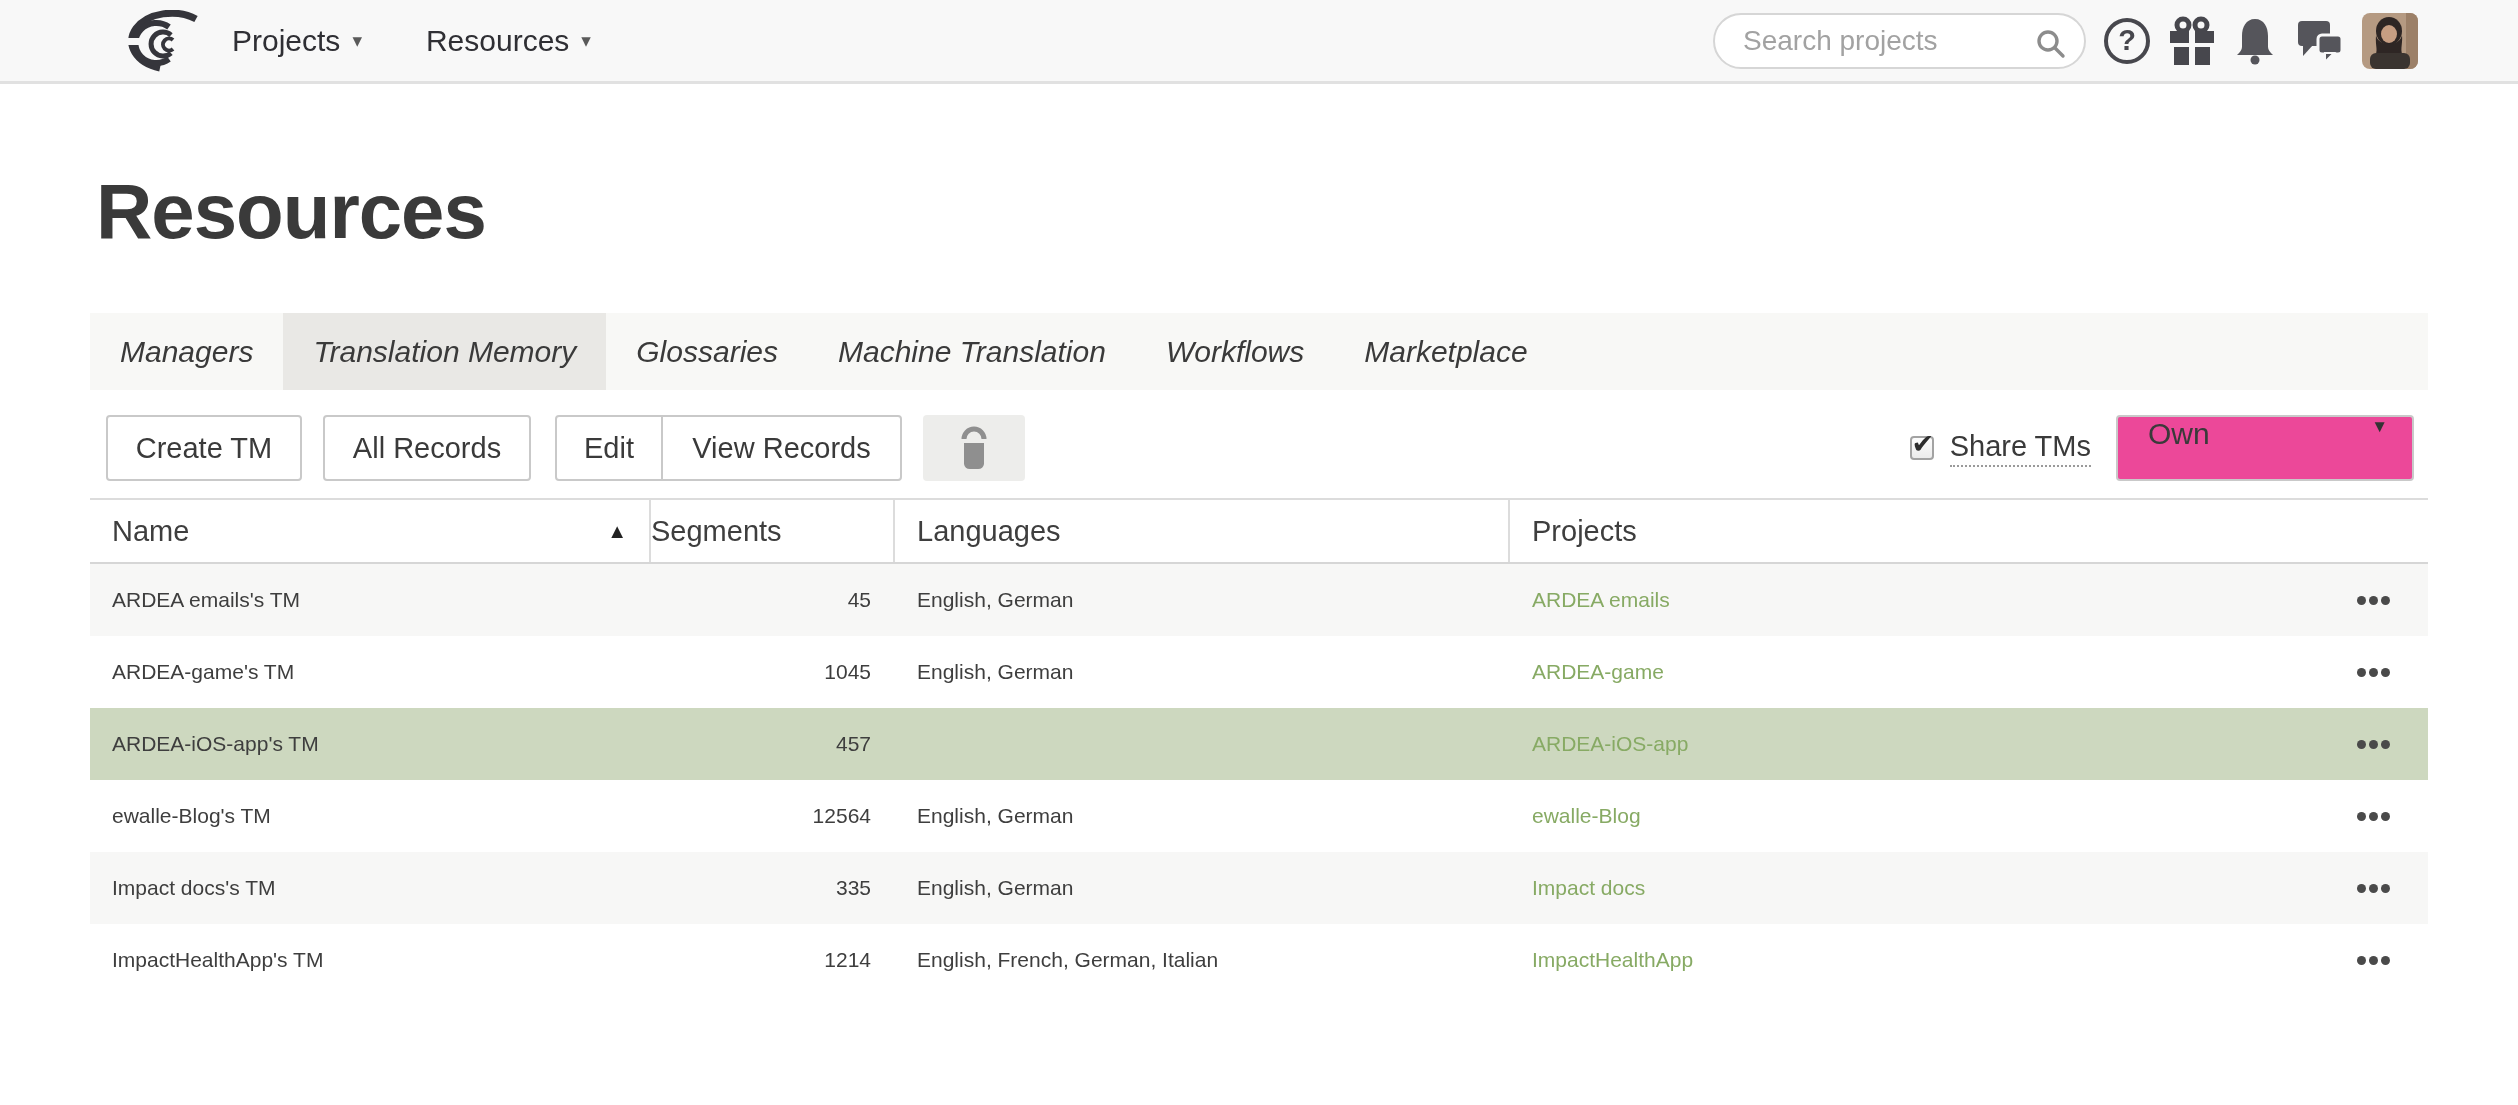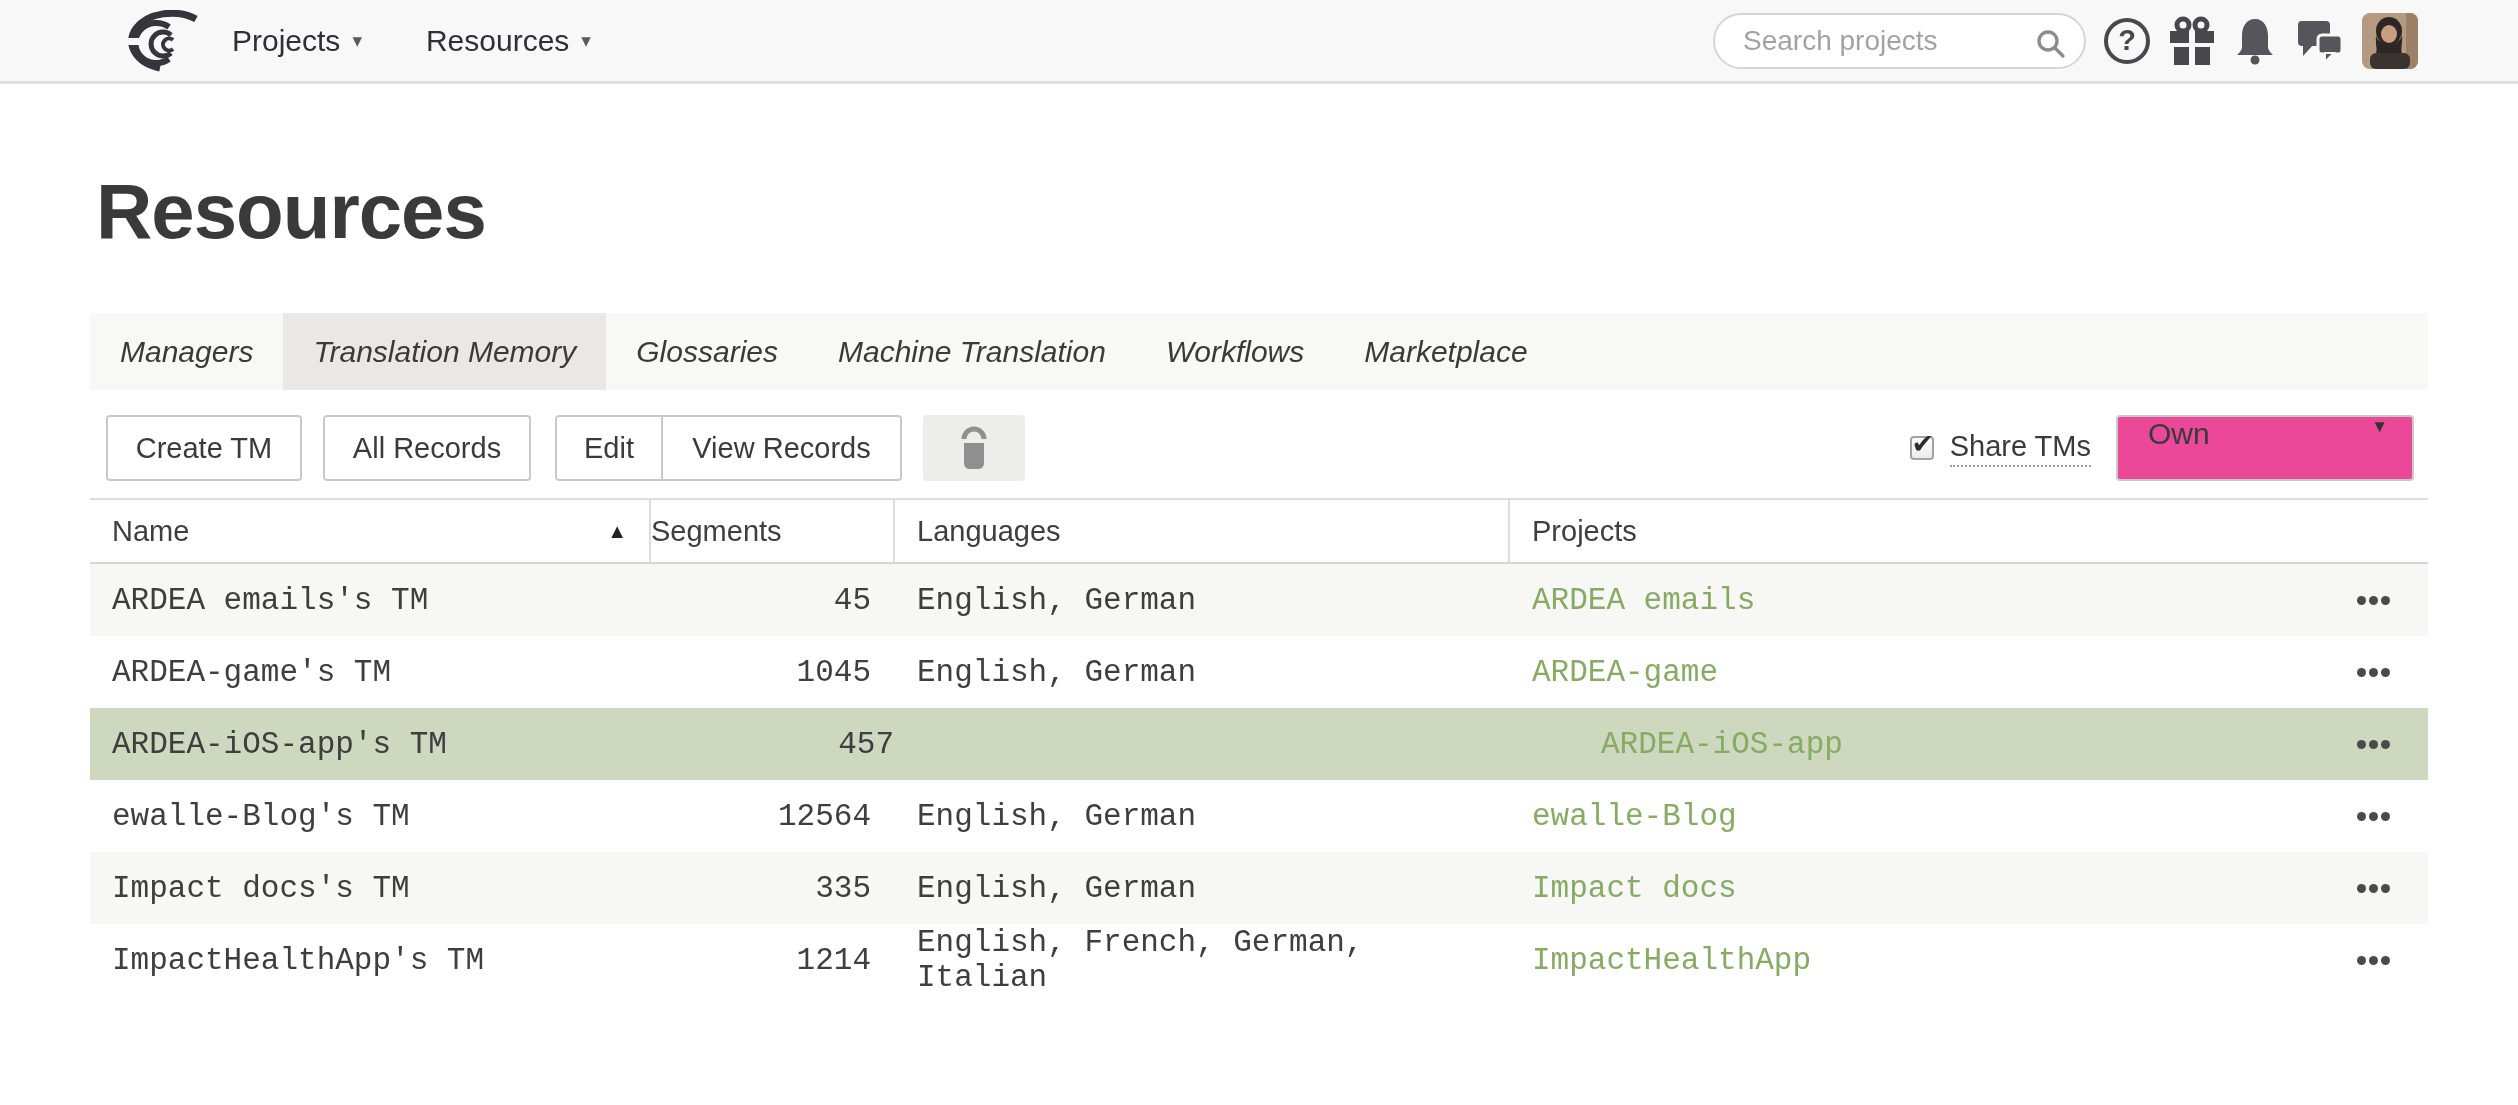--- a/index.html
+++ b/index.html
@@ -72,24 +72,24 @@
   .thead { height:66px; border-top:2px solid #dcdcdc; border-bottom:2px solid #d6d6d6;
     display:flex; font-size:29px; color:#3e3e3e; background:#fff; }
   .th { display:flex; align-items:center; padding:0 22px; cursor:pointer; }
   .th.b { border-right:2px solid #dcdcdc; }
   .th-name { width:561px; justify-content:space-between; }
   .th-seg  { width:244px; justify-content:flex-start; padding:0; }
   .th-lang { width:615px; }
   .th-proj { flex:1; }
   .sort-arrow { font-size:20px; color:#222; }
 
-  .row { height:72px; display:flex; align-items:center; font-size:31px; color:#3e3e3e;
-    background:#fff; cursor:pointer;font-family:Liberation Mono, monospace; }
+  .row { height:72px; display:flex; align-items:center; font-size:21px; color:#3e3e3e;
+    background:#fff; cursor:pointer; }
   .row.stripe   { background:#f7f7f6; }
-  .row.selected { background:#cdd8bf;gap:23px; }
+  .row.selected { background:#cdd8bf; }
   .cell-name { width:561px; padding:0 22px; }
   .cell-seg  { width:244px; padding-right:24px; text-align:right; }
   .cell-lang { width:615px; padding-left:22px; }
   .cell-proj { flex:1; padding-left:22px; display:flex; align-items:center; }
   .proj-link { color:#87aa64; text-decoration:none; cursor:pointer; }
   .actions { margin-left:auto; padding-right:38px; display:flex; gap:3px; cursor:pointer; }
   .actions i { width:9px; height:9px; border-radius:50%; background:#4a4a4a; display:block; }
 </style>
 </head>
 <body>

